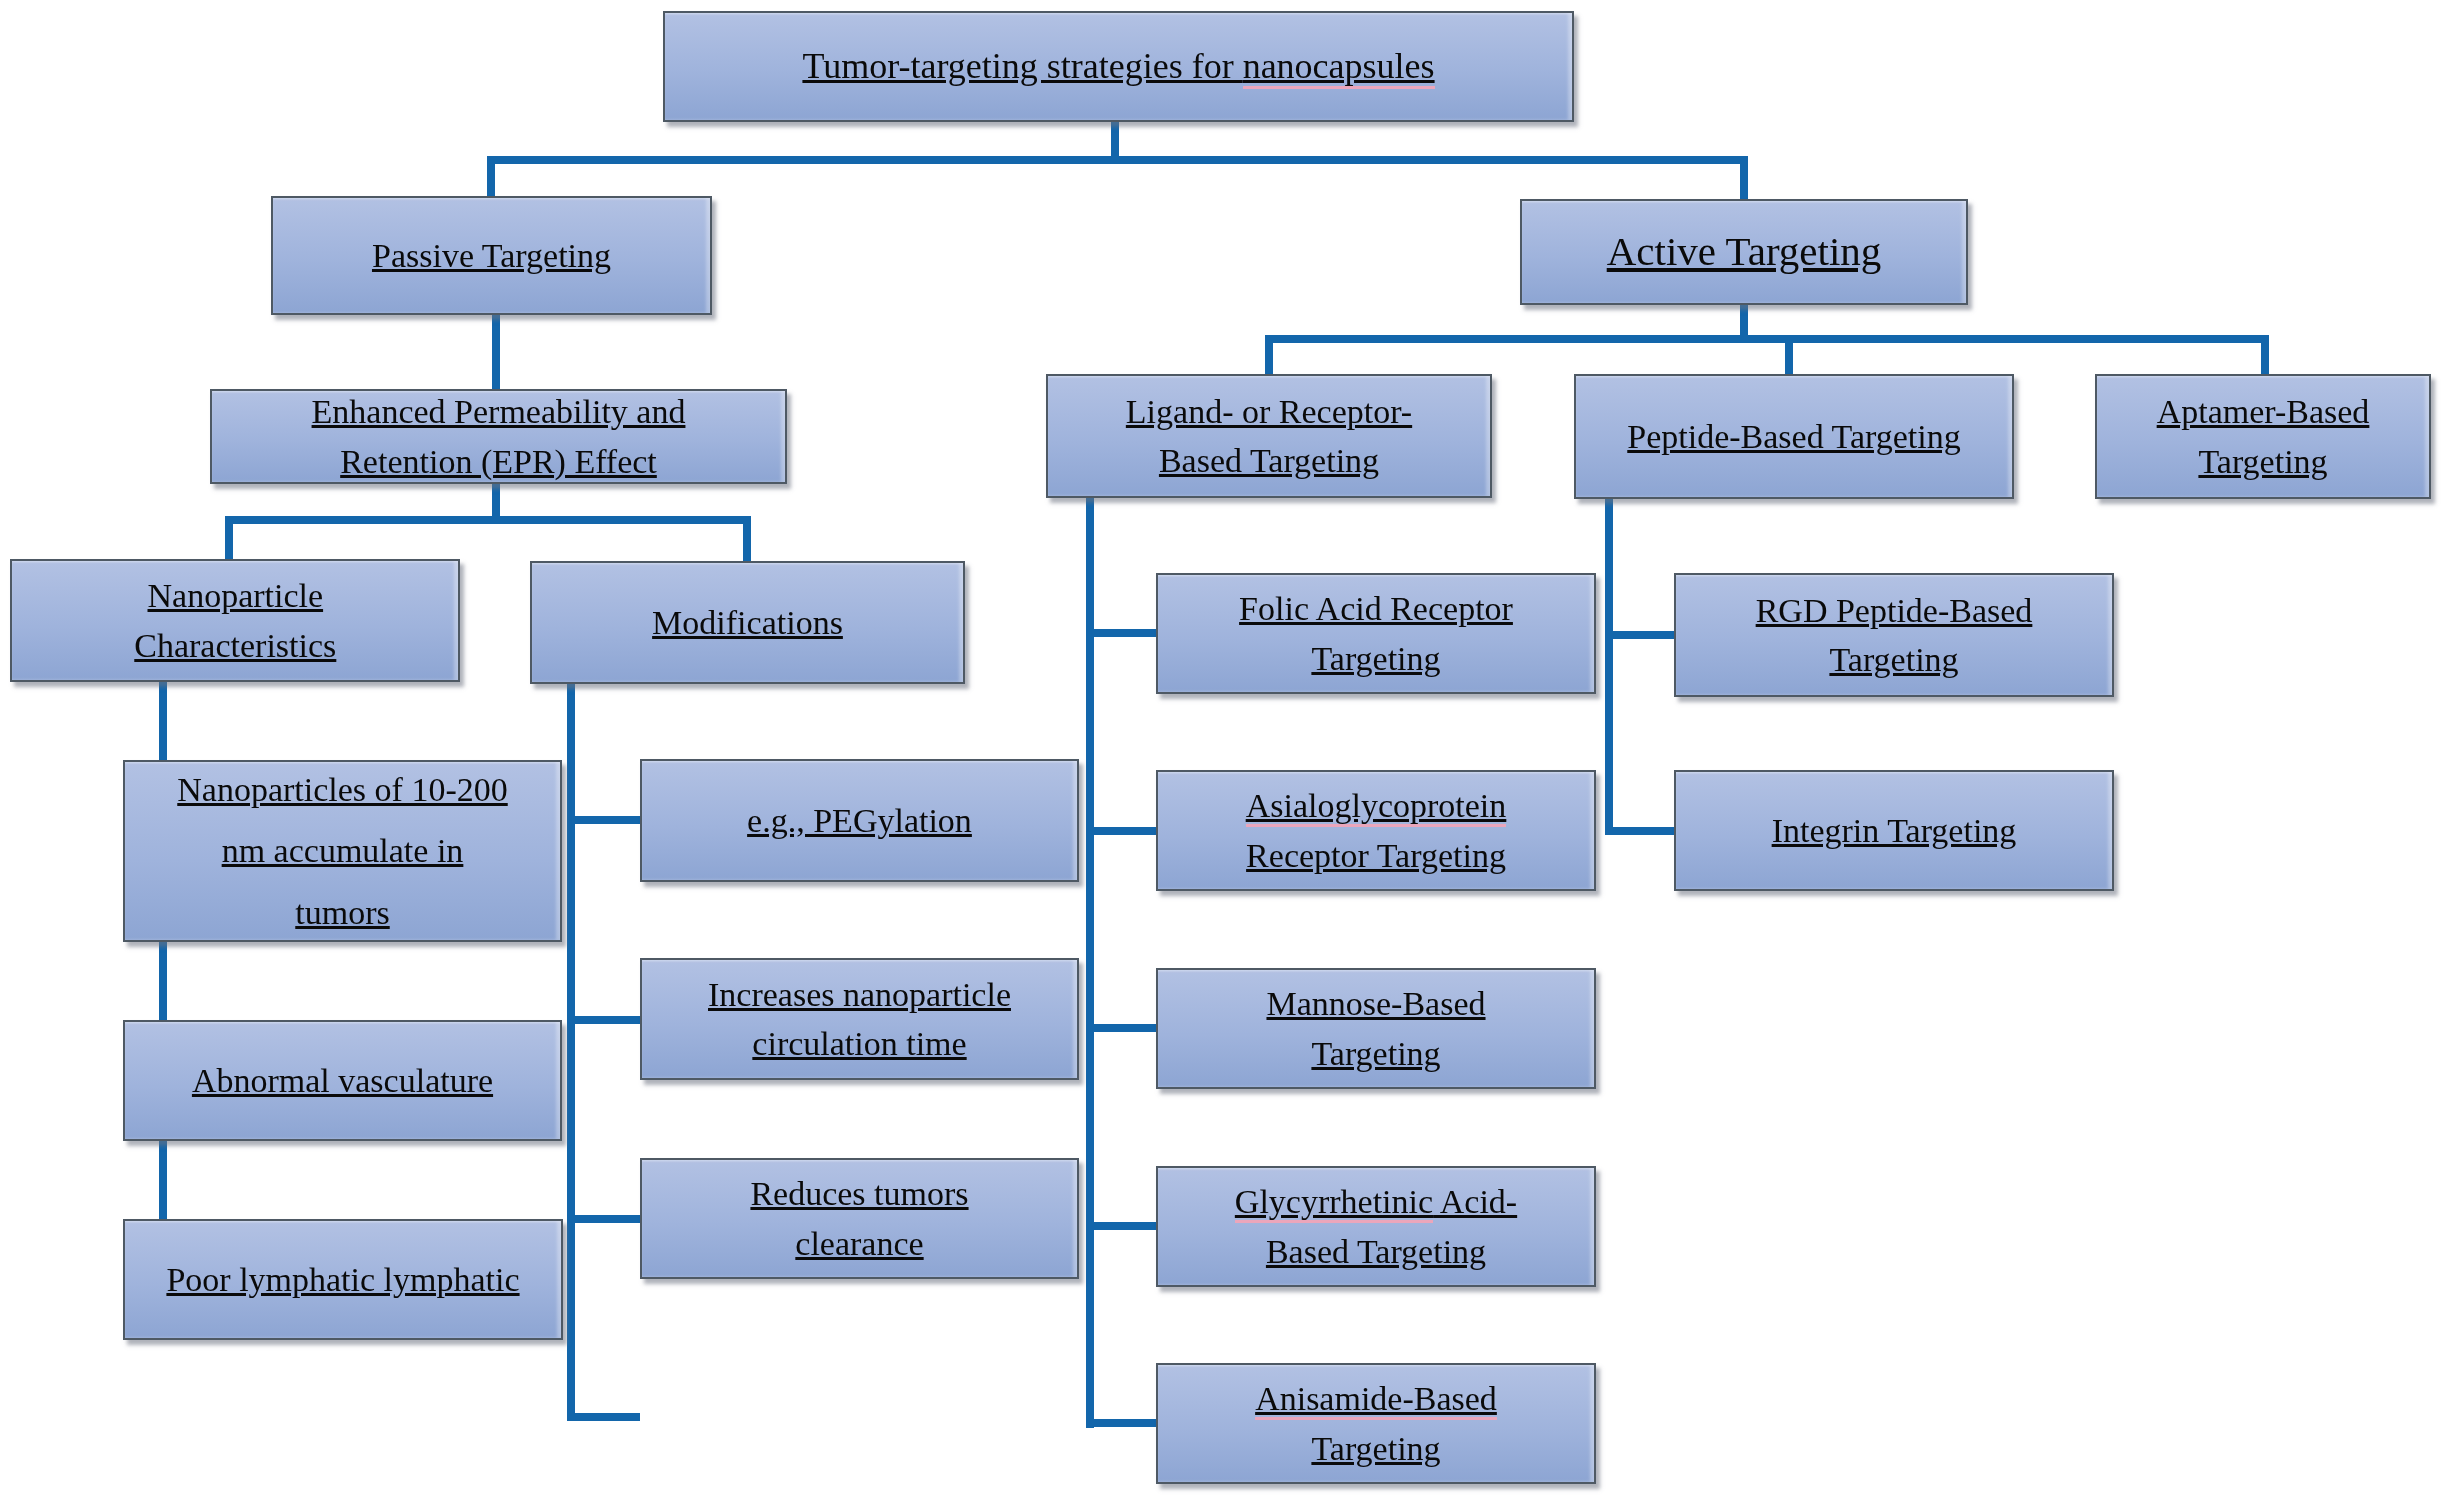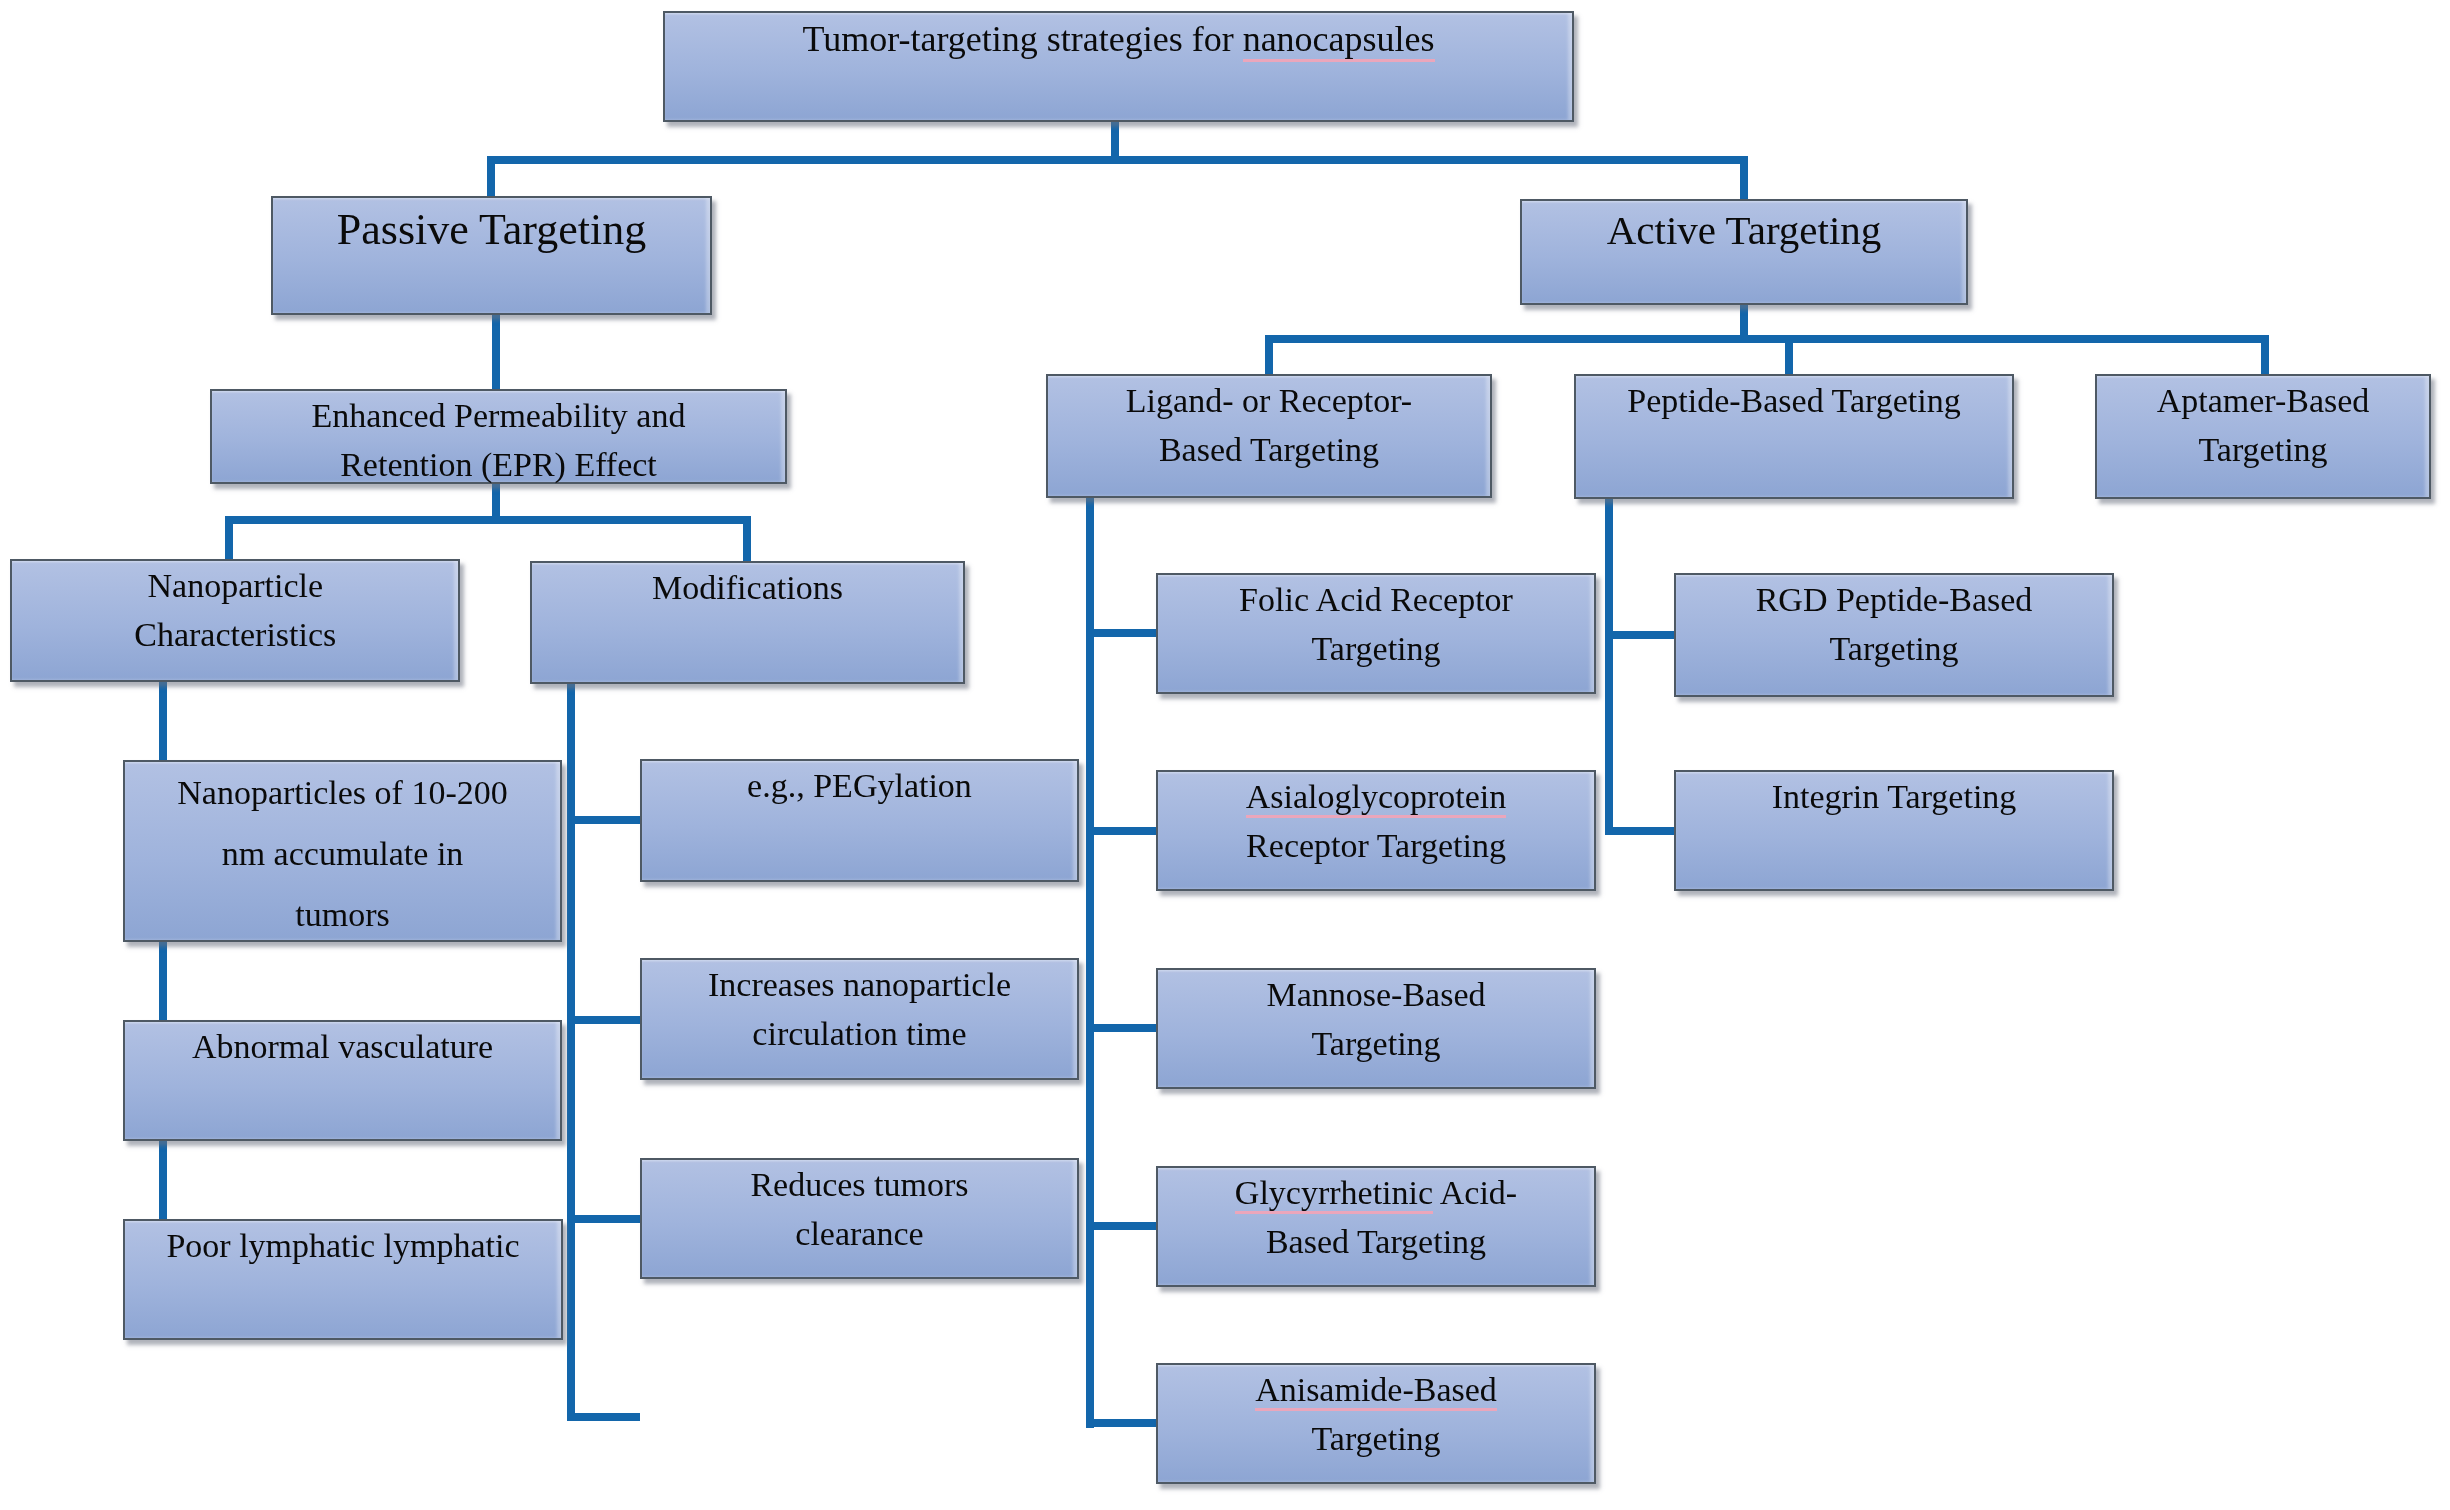--- a/index.html
+++ b/index.html
@@ -5,27 +5,28 @@
   html,body{margin:0;padding:0;background:#ffffff;}
   .stage{
     position:relative;
     width:2450px;height:1511px;
     background:#ffffff;
     font-family:"Liberation Serif", serif;
     overflow:hidden;
   }
   .node{
     position:absolute;
-    display:flex;justify-content:center;
+    display:flex;align-items:center;justify-content:center;
     text-align:center;
     font-size:34px;line-height:1.45;color:#0a0a0a;
     background:linear-gradient(180deg,var(--box-fill-top,#b2c1e3) 0%,#9fb3dc 55%,var(--box-fill-bottom,#8da5d3) 100%);
     border:2.4px solid var(--box-border,#4e5964);
     box-shadow:4px 4.8px 4px rgba(110,115,130,.55), inset -4px 0 3.2px rgba(255,255,255,.30), inset 0 1.6px 1.6px rgba(255,255,255,.25);
     box-sizing:border-box;
+    text-decoration:underline;
   }
   .node span{white-space:pre-line;}
   .node .sp{border-bottom:3.2px solid var(--spell-underline,#eba6bb);}
   .lh-tall{line-height:1.8;}
   .conn{position:absolute;background:var(--connector,#1366ab);}
 </style>
 </head>
 <body>
 
 <div class="stage">
@@ -66,21 +67,21 @@
   <div class="conn" style="left:1086px;top:1419px;width:70px;height:8px"></div>
 
   <div class="conn" style="left:1605px;top:498px;width:8px;height:336px"></div>
   <div class="conn" style="left:1605px;top:631px;width:69px;height:8px"></div>
   <div class="conn" style="left:1605px;top:827px;width:69px;height:8px"></div>
 
   <div class="node" style="left:663px;top:11px;width:911px;height:111px;font-size:36px">
     <div><span>Tumor-targeting strategies for </span><span class="sp">nanocapsules</span></div>
   </div>
 
-  <div class="node" style="left:271px;top:196px;width:441px;height:119px;font-size:44px">
+  <div class="node" style="left:271px;top:196px;width:441px;height:119px;font-size:34px">
     <span>Passive Targeting</span>
   </div>
 
   <div class="node" style="left:1520px;top:199px;width:448px;height:106px;font-size:41px">
     <span>Active Targeting</span>
   </div>
 
   <div class="node" style="left:210px;top:389px;width:577px;height:95px">
     <span>Enhanced Permeability and
 Retention (EPR) Effect</span>

